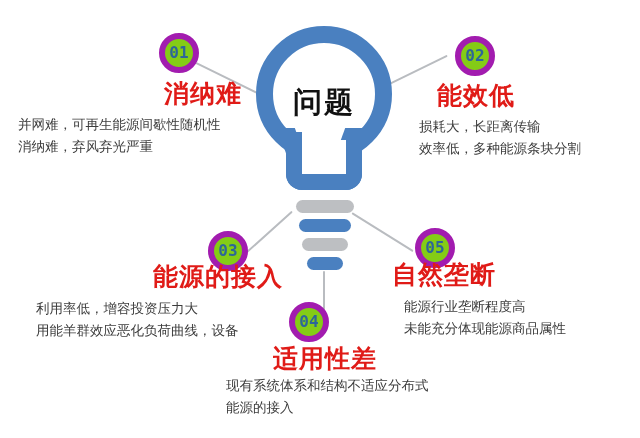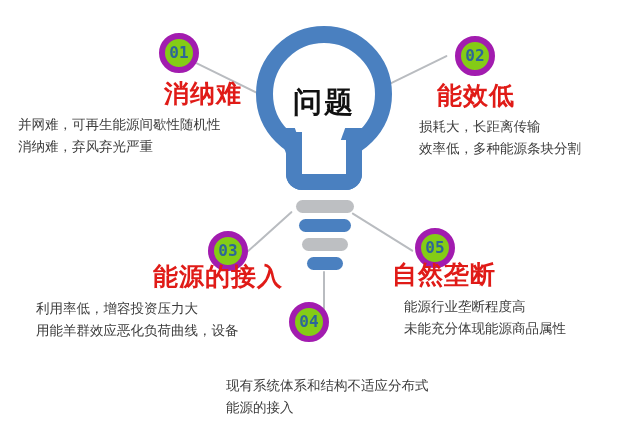--- a/index.html
+++ b/index.html
@@ -193,20 +193,23 @@
     <div class="heading">能源的接入</div>
   </div>
   <div class="block ta-left" style="left:36px; top:297px; width:262px;">
     <div class="body-line">利用率低，增容投资压力大</div>
     <div class="body-line">用能羊群效应恶化负荷曲线，设备</div>
   </div>
 
   <div class="badge" style="left:289px; top:302px;">
     <span>04</span>
   </div>
+  <div class="block ta-center" style="left:235px; top:345px; width:180px;">
+    <div class="heading">适用性差</div>
+  </div>
   <div class="block ta-left" style="left:226px; top:374px; width:250px;">
     <div class="body-line">现有系统体系和结构不适应分布式</div>
     <div class="body-line">能源的接入</div>
   </div>
 
   <div class="badge" style="left:415px; top:228px;">
     <span>05</span>
   </div>
   <div class="block ta-left" style="left:392px; top:261px; width:220px;">
     <div class="heading">自然垄断</div>

